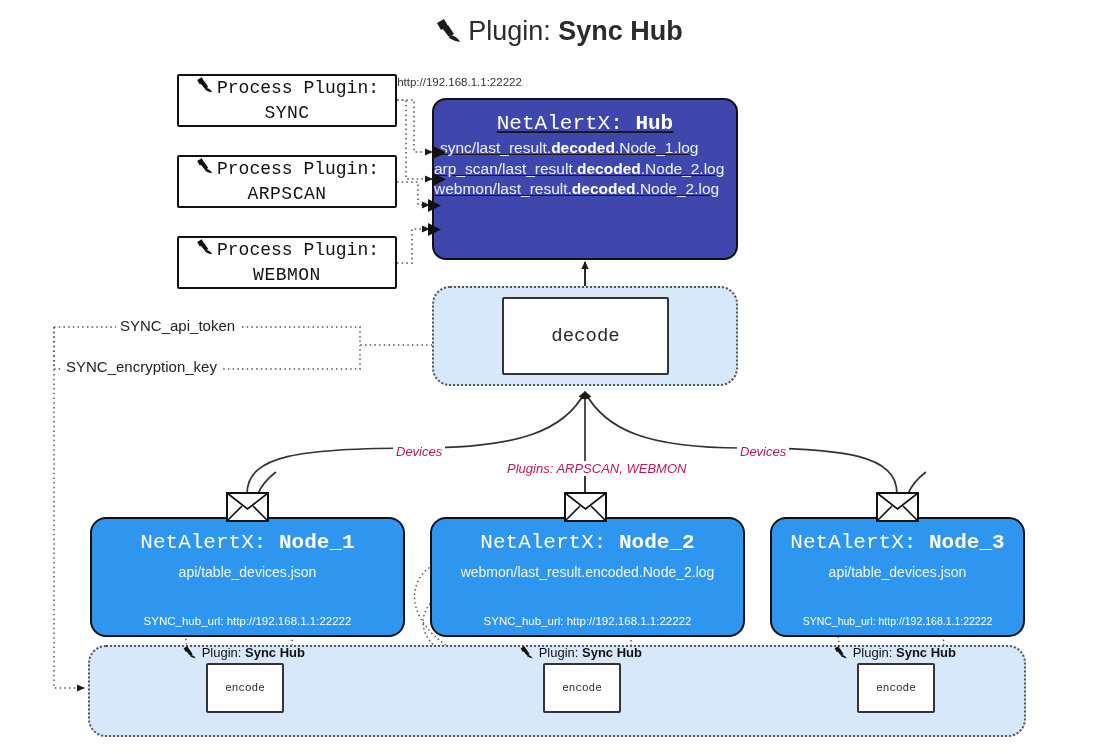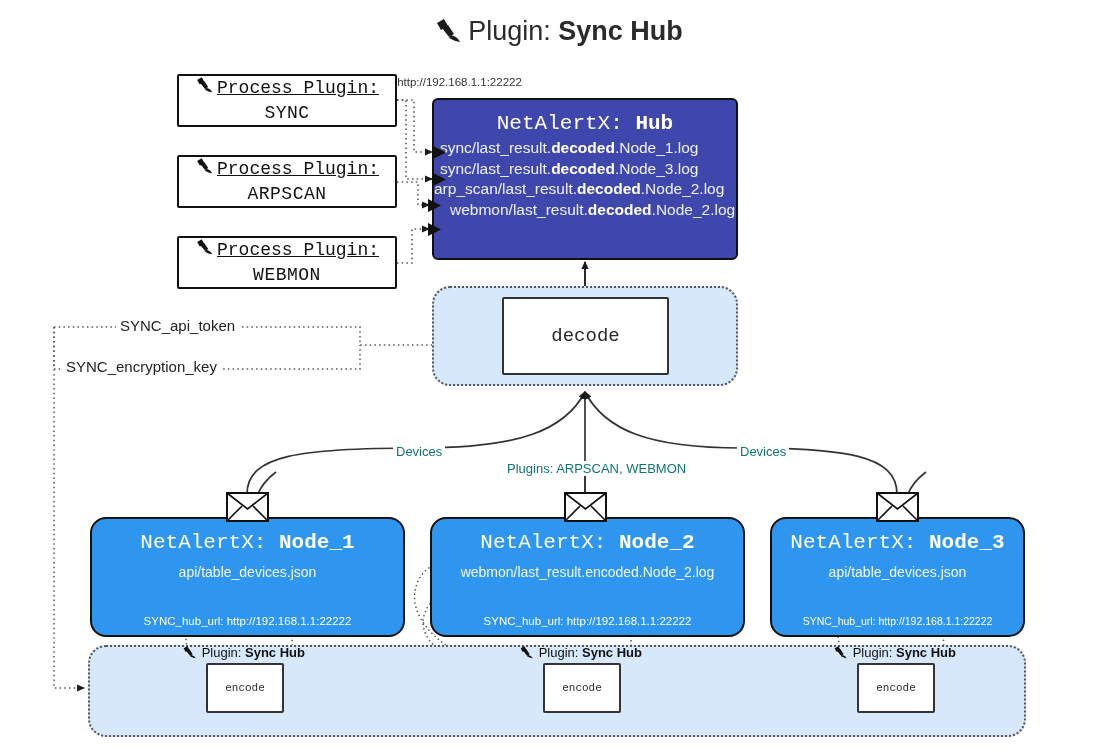--- a/index.html
+++ b/index.html
@@ -15,26 +15,26 @@
   #title{position:absolute;left:0;top:16px;width:1117px;text-align:center;
          font-size:27px;color:#2b2b2b;z-index:6;white-space:nowrap;}
   #title .plug{display:inline-block;vertical-align:-3px;margin-right:4px;}
   #title .b{font-weight:bold;}
 
   
   .procbox{border:2px solid #111;background:#fff;border-radius:2px;
            font-family:"Liberation Mono","DejaVu Sans Mono",monospace;
            font-size:18px;color:#111;display:flex;flex-direction:column;
            align-items:center;justify-content:center;line-height:1.35;}
-  .procbox .l1{display:flex;align-items:center;gap:2px;text-decoration:underline;}
+  .procbox .l1{display:flex;align-items:center;gap:2px;}
   .procbox .l2{letter-spacing:.5px;}
 
   
-  #hub{background:#3f47ad;border:2px solid #111;border-radius:6px;
-       box-shadow:0 0 0 0 rgba(0,0,0,0);}
+  #hub{background:#3f47ad;border:2px solid #111;border-radius:14px;
+       box-shadow:0 0 0 0 rgba(0,0,0,0);text-decoration:underline;}
   #hub .hubtitle{font-family:"Liberation Mono","DejaVu Sans Mono",monospace;
       font-size:21px;color:#fff;text-align:center;margin-top:12px;}
   #hub .hubtitle b{font-weight:bold;}
   #hub .logline{color:#eef1ff;font-size:15.5px;line-height:1.0;
       margin:5px 0 0 6px;white-space:nowrap;}
   #hub .logline b{font-weight:bold;color:#fff;}
   #huburl{position:absolute;top:76px;left:0;width:919px;text-align:center;
       font-size:11.5px;color:#333;z-index:6;}
 
   
@@ -54,22 +54,22 @@
   .nodebox .nfoot{color:#ffffff;font-size:11.5px;text-align:center;
       position:absolute;left:0;right:0;bottom:8px;white-space:nowrap;}
 
   
   #encodestrip{background:#d6e8fa;border:2px dotted #555;border-radius:18px;}
   .enclabel{position:absolute;font-size:13px;color:#111;white-space:nowrap;z-index:4;}
   .enclabel b{font-weight:bold;}
   .encbox{font-size:11px;}
 
   
-  .edgelabel{position:absolute;font-size:13px;color:#0f766e;background:#fff;
-     padding:0 3px;white-space:nowrap;z-index:4;}
+  .edgelabel{position:absolute;font-size:13px;color:#be185d;background:#fff;
+     padding:0 3px;white-space:nowrap;z-index:4;font-style:italic;}
   .keylabel{position:absolute;font-size:15px;color:#222;background:#fff;
      padding:0 4px;white-space:nowrap;z-index:4;}
 </style>
 </head>
 <body>
 
 <div id="stage">
 
   <div id="title">
     <span class="plug">
@@ -195,27 +195,24 @@
   </div>
 
   <div class="node" id="hub" style="left:432px;top:98px;width:306px;height:162px;">
     <div class="hubtitle">
       <span>NetAlertX:</span>
       <b>Hub</b>
     </div>
     <div class="logline">
       <span>sync/last_result.</span><b>decoded</b><span>.Node_1.log</span>
     </div>
-    <div class="logline">
-      <span>sync/last_result.</span><b>decoded</b><span>.Node_3.log</span>
-    </div>
     <div class="logline" style="margin-left:0px;">
       <span>arp_scan/last_result.</span><b>decoded</b><span>.Node_2.log</span>
     </div>
-    <div class="logline" style="margin-left:16px;">
+    <div class="logline" style="margin-left:0px;">
       <span>webmon/last_result.</span><b>decoded</b><span>.Node_2.log</span>
     </div>
   </div>
 
   <div class="node bluepanel" style="left:432px;top:286px;width:306px;height:100px;"></div>
   <div class="node whitebox" id="decodebox" style="left:502px;top:297px;width:167px;height:78px;">decode</div>
 
   <div class="keylabel" style="left:116px;top:317px;">SYNC_api_token</div>
   <div class="keylabel" style="left:62px;top:358px;">SYNC_encryption_key</div>
 

